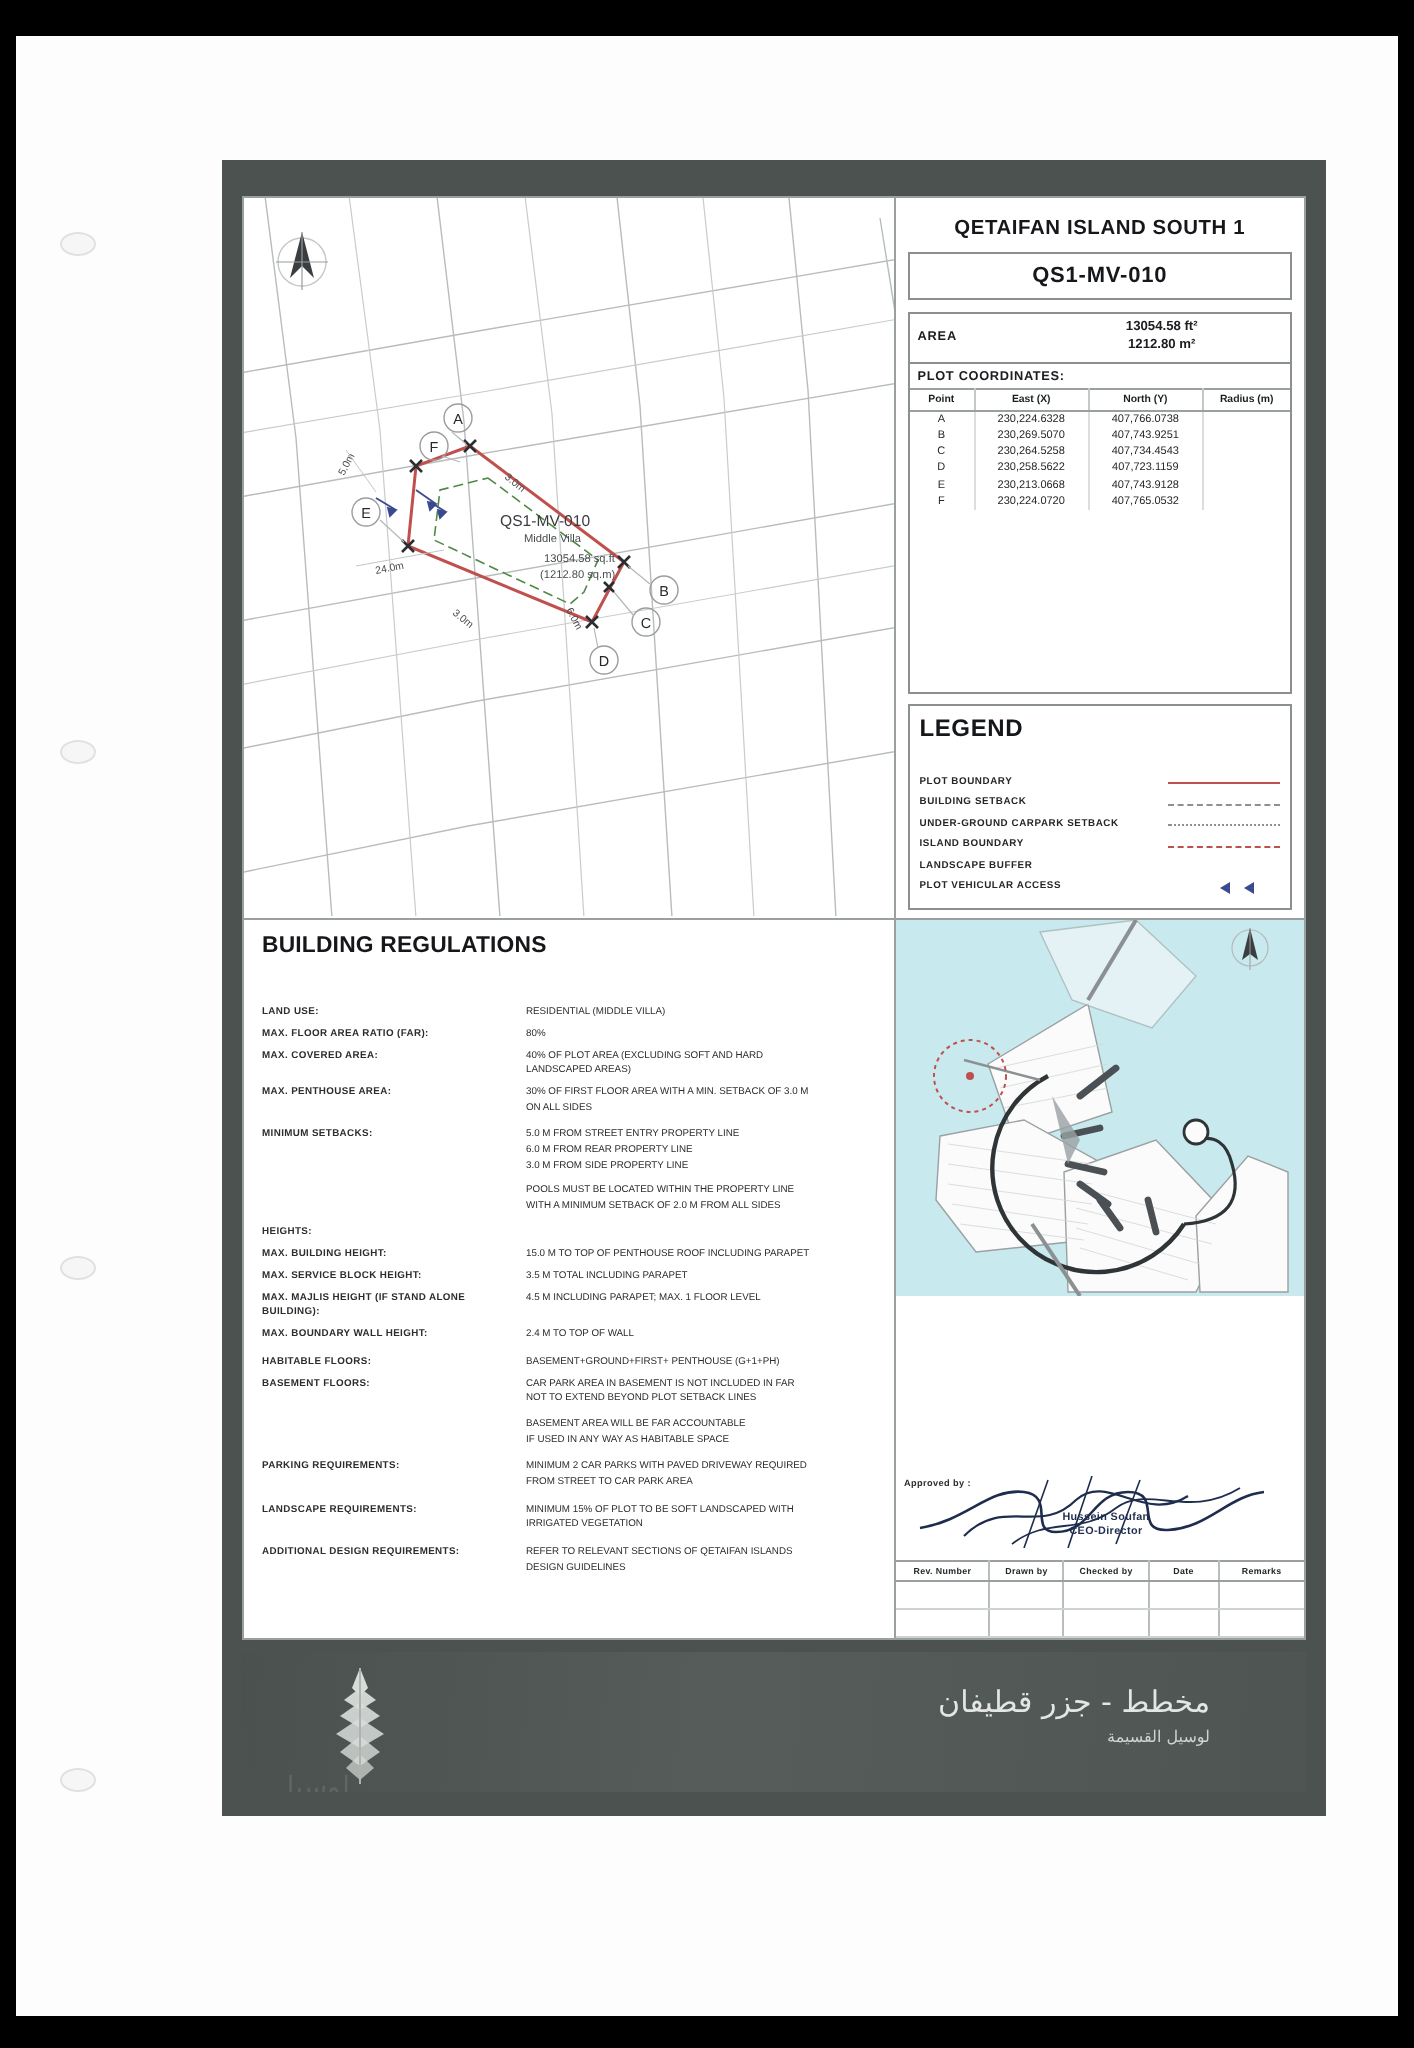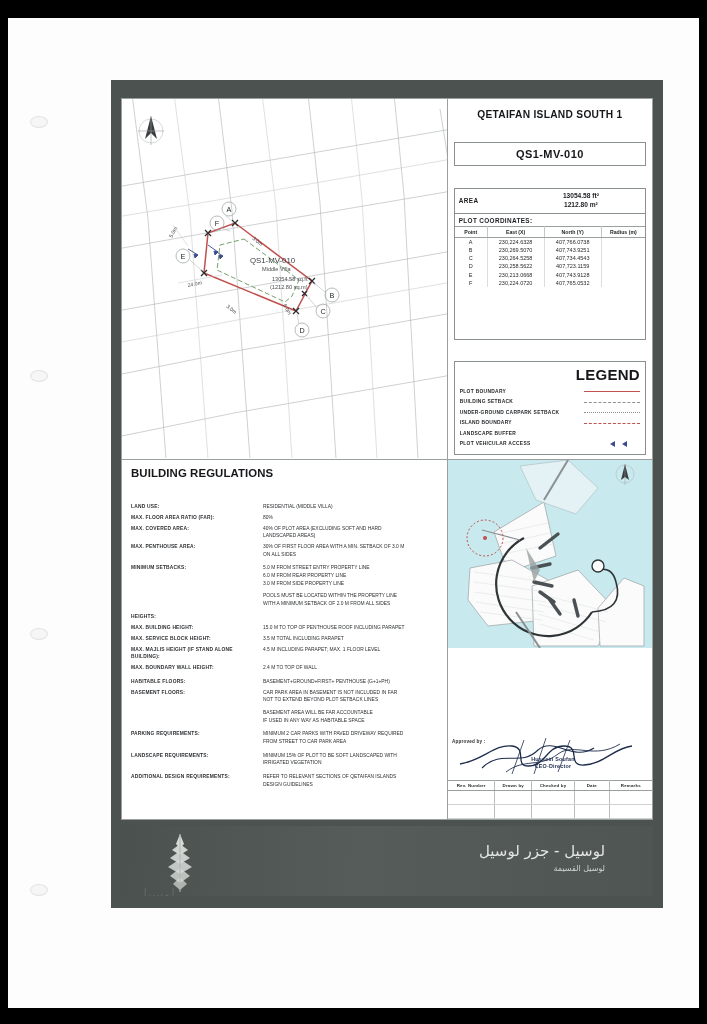--- a/index.html
+++ b/index.html
@@ -24,21 +24,21 @@
     background:#fff;box-sizing:border-box;border:1px solid #9aa0a0;
     display:flex;flex-direction:column;
   }
   #topzone{display:flex;height:360px;border-bottom:1px solid #9aa0a0;}
   #botzone{display:flex;flex:1;}
 
   
   #siteplan{position:relative;width:326px;border-right:1px solid #9aa0a0;overflow:hidden;background:#fff;}
   #siteplan svg{position:absolute;left:0;top:0;}
   
-  #rightTop{width:205px;display:flex;flex-direction:column;box-sizing:border-box;padding:6px 6px 4px 6px;gap:16px;}
+  #rightTop{width:205px;display:flex;flex-direction:column;box-sizing:border-box;padding:6px 6px 4px 6px;}
   .title-main{
     font-size:10.2px;font-weight:bold;letter-spacing:.3px;color:#15171a;
     text-align:center;padding:4px 0 6px;
   }
   .plotno-box{
     border:1px solid #8a9090;text-align:center;font-size:11px;font-weight:bold;
     padding:5px 0;letter-spacing:.4px;margin-bottom:6px;color:#15171a;
   }
   .infobox{border:1px solid #8a9090;flex:1;display:flex;flex-direction:column;}
   .arearow{display:flex;align-items:center;border-bottom:1px solid #8a9090;padding:3px 4px;}
@@ -54,21 +54,21 @@
   table.coords th.c-e{width:30%;border-right:1px solid #c3c7c7;}
   table.coords th.c-n{width:30%;border-right:1px solid #c3c7c7;}
   table.coords td{padding:1.1px 1px;text-align:center;}
   table.coords td.c-pt{border-right:1px solid #dcdede;}
   table.coords td.c-e{border-right:1px solid #dcdede;}
   table.coords td.c-n{border-right:1px solid #dcdede;}
   .coordfill{flex:1;}
 
   
   #legend{border:1px solid #8a9090;margin-top:5px;padding:4px 5px 5px;}
-  .legend-title{font-size:15px;font-weight:bold;letter-spacing:.3px;color:#15171a;margin-bottom:3px;text-align:right;}
+  .legend-title{font-size:12px;font-weight:bold;letter-spacing:.3px;color:#15171a;margin-bottom:15px;}
   .leg-row{display:flex;align-items:center;height:10.5px;}
   .leg-label{font-size:4.9px;font-weight:bold;letter-spacing:.3px;color:#24272a;flex:1;}
   .leg-sym{width:56px;height:8px;position:relative;}
   .leg-sym i{position:absolute;left:0;right:0;top:50%;display:block;}
 
   
   #regs{width:326px;border-right:1px solid #9aa0a0;box-sizing:border-box;padding:7px 8px 4px 9px;}
   .regs-title{font-size:11.4px;font-weight:bold;letter-spacing:.1px;color:#15171a;margin-bottom:24px;}
   .reg-row{display:flex;margin-bottom:3.2px;}
   .reg-key{width:132px;font-size:4.9px;font-weight:bold;letter-spacing:.2px;color:#2b2e31;line-height:1.55;flex-shrink:0;}
@@ -561,18 +561,18 @@
         <g fill="#d8dcd9">
           <path d="M35 6 L39 16 L35 20 L31 16 Z"></path>
           <path d="M35 16 L43 22 L35 27 L27 22 Z" opacity="0.95"></path>
           <path d="M35 23 L45 30 L35 36 L25 30 Z" opacity="0.9"></path>
           <path d="M35 31 L47 39 L35 46 L23 39 Z" opacity="0.85"></path>
           <path d="M35 40 L45 48 L35 55 L25 48 Z" opacity="0.8"></path>
           <path d="M35 49 L42 56 L35 62 L28 56 Z" opacity="0.7"></path>
         </g>
         <line x1="35" y1="6" x2="35" y2="64" stroke="#aeb4b1" stroke-width="1"></line>
       </svg>
-      <div class="ar-main">لوسيل - جزر لوسيل</div>
+      <div class="ar-main">مخطط - جزر قطيفان</div>
       <div class="ar-sub">لوسيل القسيمة</div>
       <div class="ghost">لوسيل</div>
     </div>
   </div>
 </div>
 
 </body></html>

